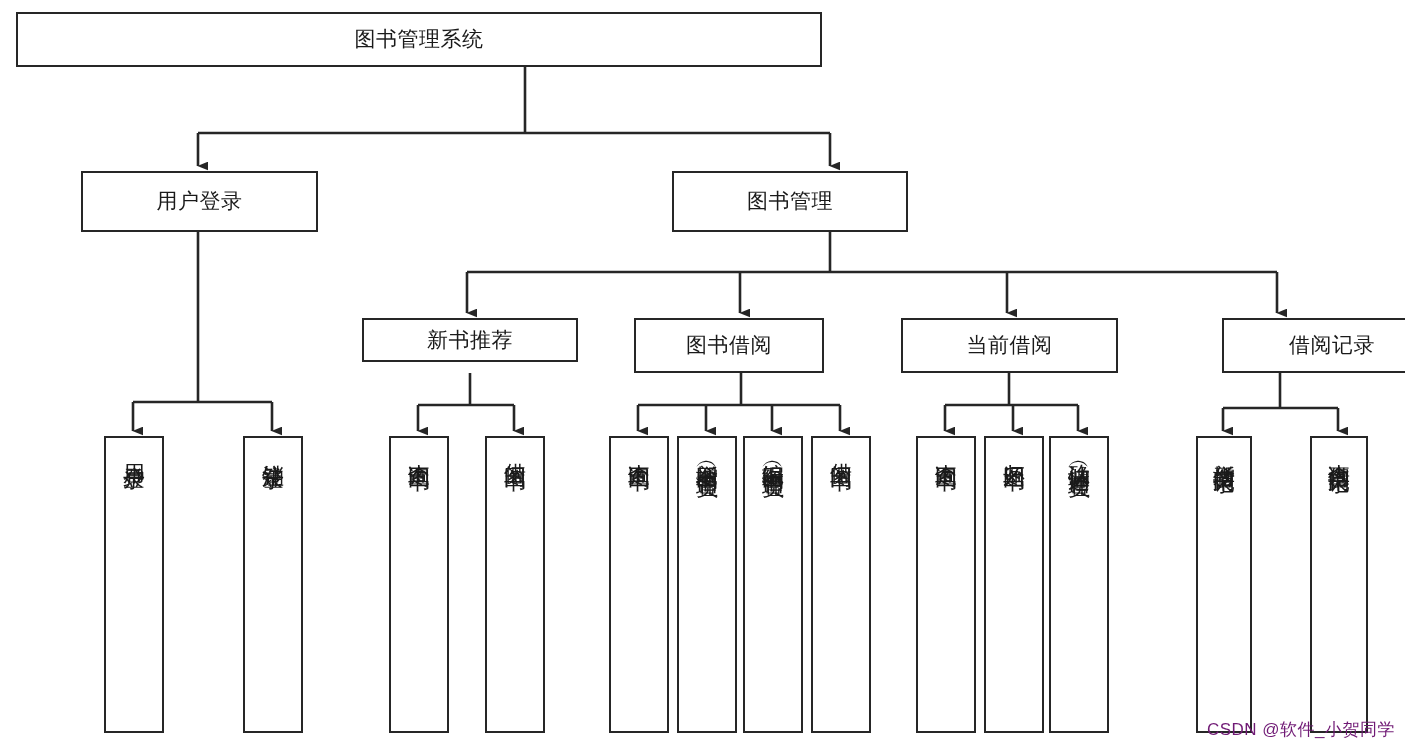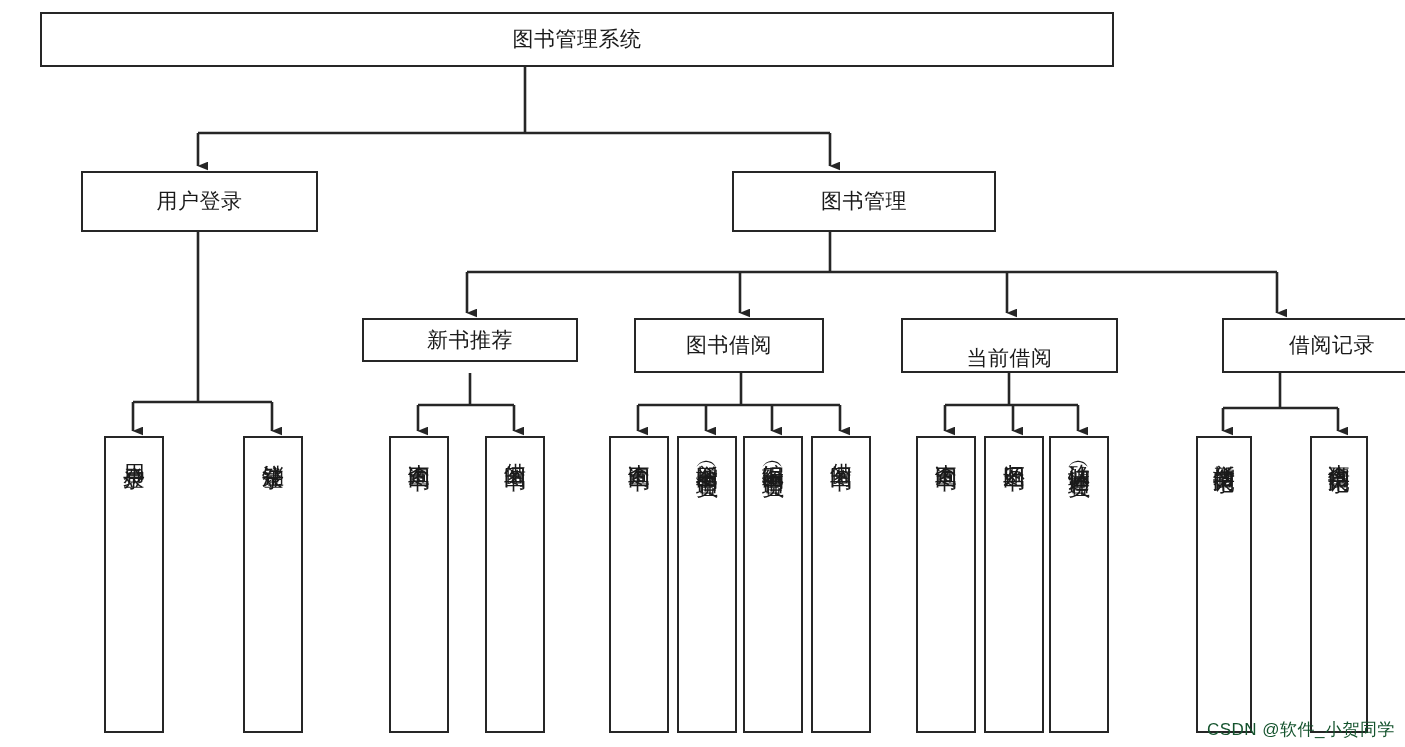--- a/index.html
+++ b/index.html
@@ -60,21 +60,21 @@
     letter-spacing: 2px;
     line-height: 1;
     white-space: normal;
     max-height: 100%;
   }
   #watermark {
     position: absolute;
     right: 10px;
     bottom: 6px;
     font-size: 17px;
-    color: #14532d;
+    color: #701a75;
     letter-spacing: 0.5px;
     white-space: nowrap;
     user-select: none;
   }
 </style>
 </head>
 <body>
 
 <div id="diagram-root">
 
@@ -121,38 +121,38 @@
       <path d="M 1013,405 L 1013,431" marker-end="url(#arrowhead)"></path>
       <path d="M 1078,405 L 1078,431" marker-end="url(#arrowhead)"></path>
 
       <path d="M 1280,373 L 1280,408"></path>
       <path d="M 1223,408 L 1338,408"></path>
       <path d="M 1223,408 L 1223,431" marker-end="url(#arrowhead)"></path>
       <path d="M 1338,408 L 1338,431" marker-end="url(#arrowhead)"></path>
     </g>
   </svg>
 
-  <div class="node horizontal" style="left:16px; top:12px; width:1074px; height:55px;margin-left:24px;">
+  <div class="node horizontal" style="left:16px; top:12px; width:806px; height:55px;">
     <span class="node-label">图书管理系统</span>
   </div>
 
   <div class="node horizontal" style="left:81px; top:171px; width:237px; height:61px;">
     <span class="node-label">用户登录</span>
   </div>
-  <div class="node horizontal" style="left:732px; top:171px; width:264px; height:61px;">
+  <div class="node horizontal" style="left:672px; top:171px; width:236px; height:61px;">
     <span class="node-label">图书管理</span>
   </div>
 
   <div class="node horizontal" style="left:362px; top:318px; width:216px; height:44px;">
     <span class="node-label">新书推荐</span>
   </div>
   <div class="node horizontal" style="left:634px; top:318px; width:190px; height:55px;">
     <span class="node-label">图书借阅</span>
   </div>
-  <div class="node horizontal" style="left:901px; top:318px; width:217px; height:55px;align-items:flex-end;">
+  <div class="node horizontal" style="left:901px; top:318px; width:217px; height:55px;">
     <span class="node-label">当前借阅</span>
   </div>
   <div class="node horizontal" style="left:1222px; top:318px; width:220px; height:55px;">
     <span class="node-label">借阅记录</span>
   </div>
 
   <div class="node vertical" style="left:104px; top:436px; width:60px; height:297px;">
     <span class="node-label">用户登录</span>
   </div>
   <div class="node vertical" style="left:243px; top:436px; width:60px; height:297px;">

